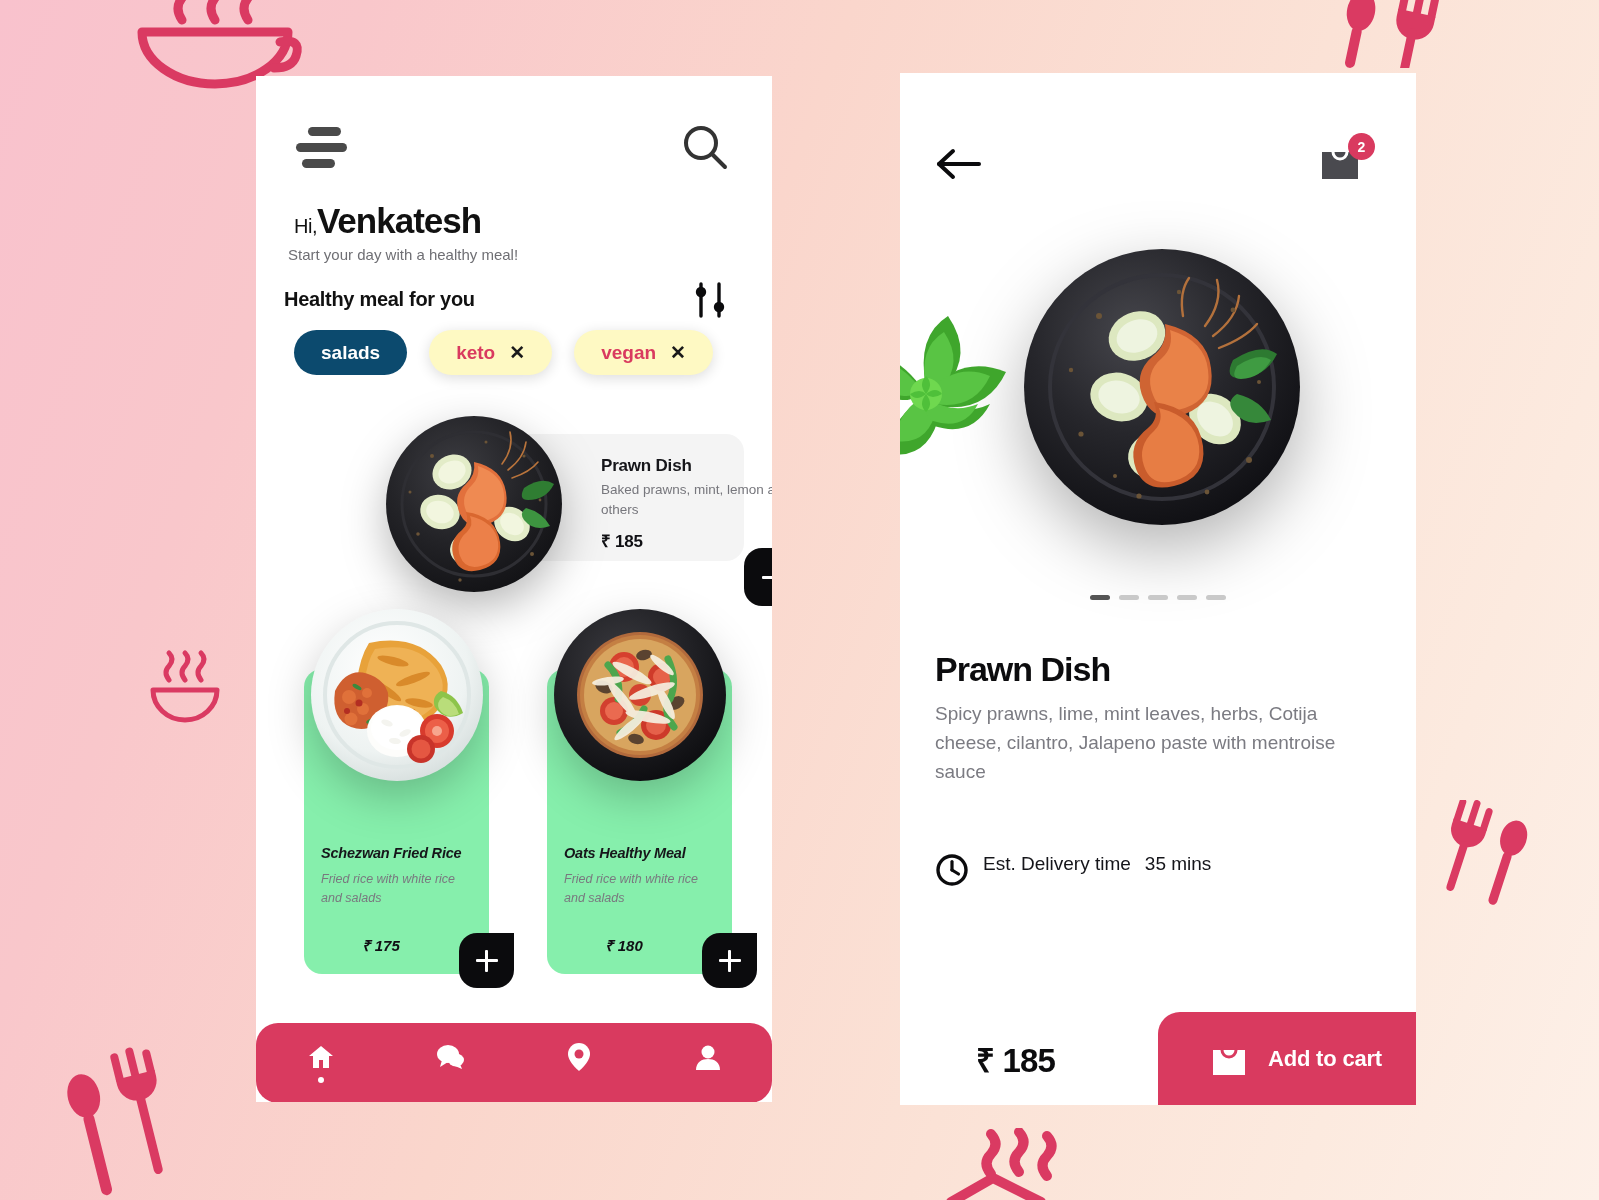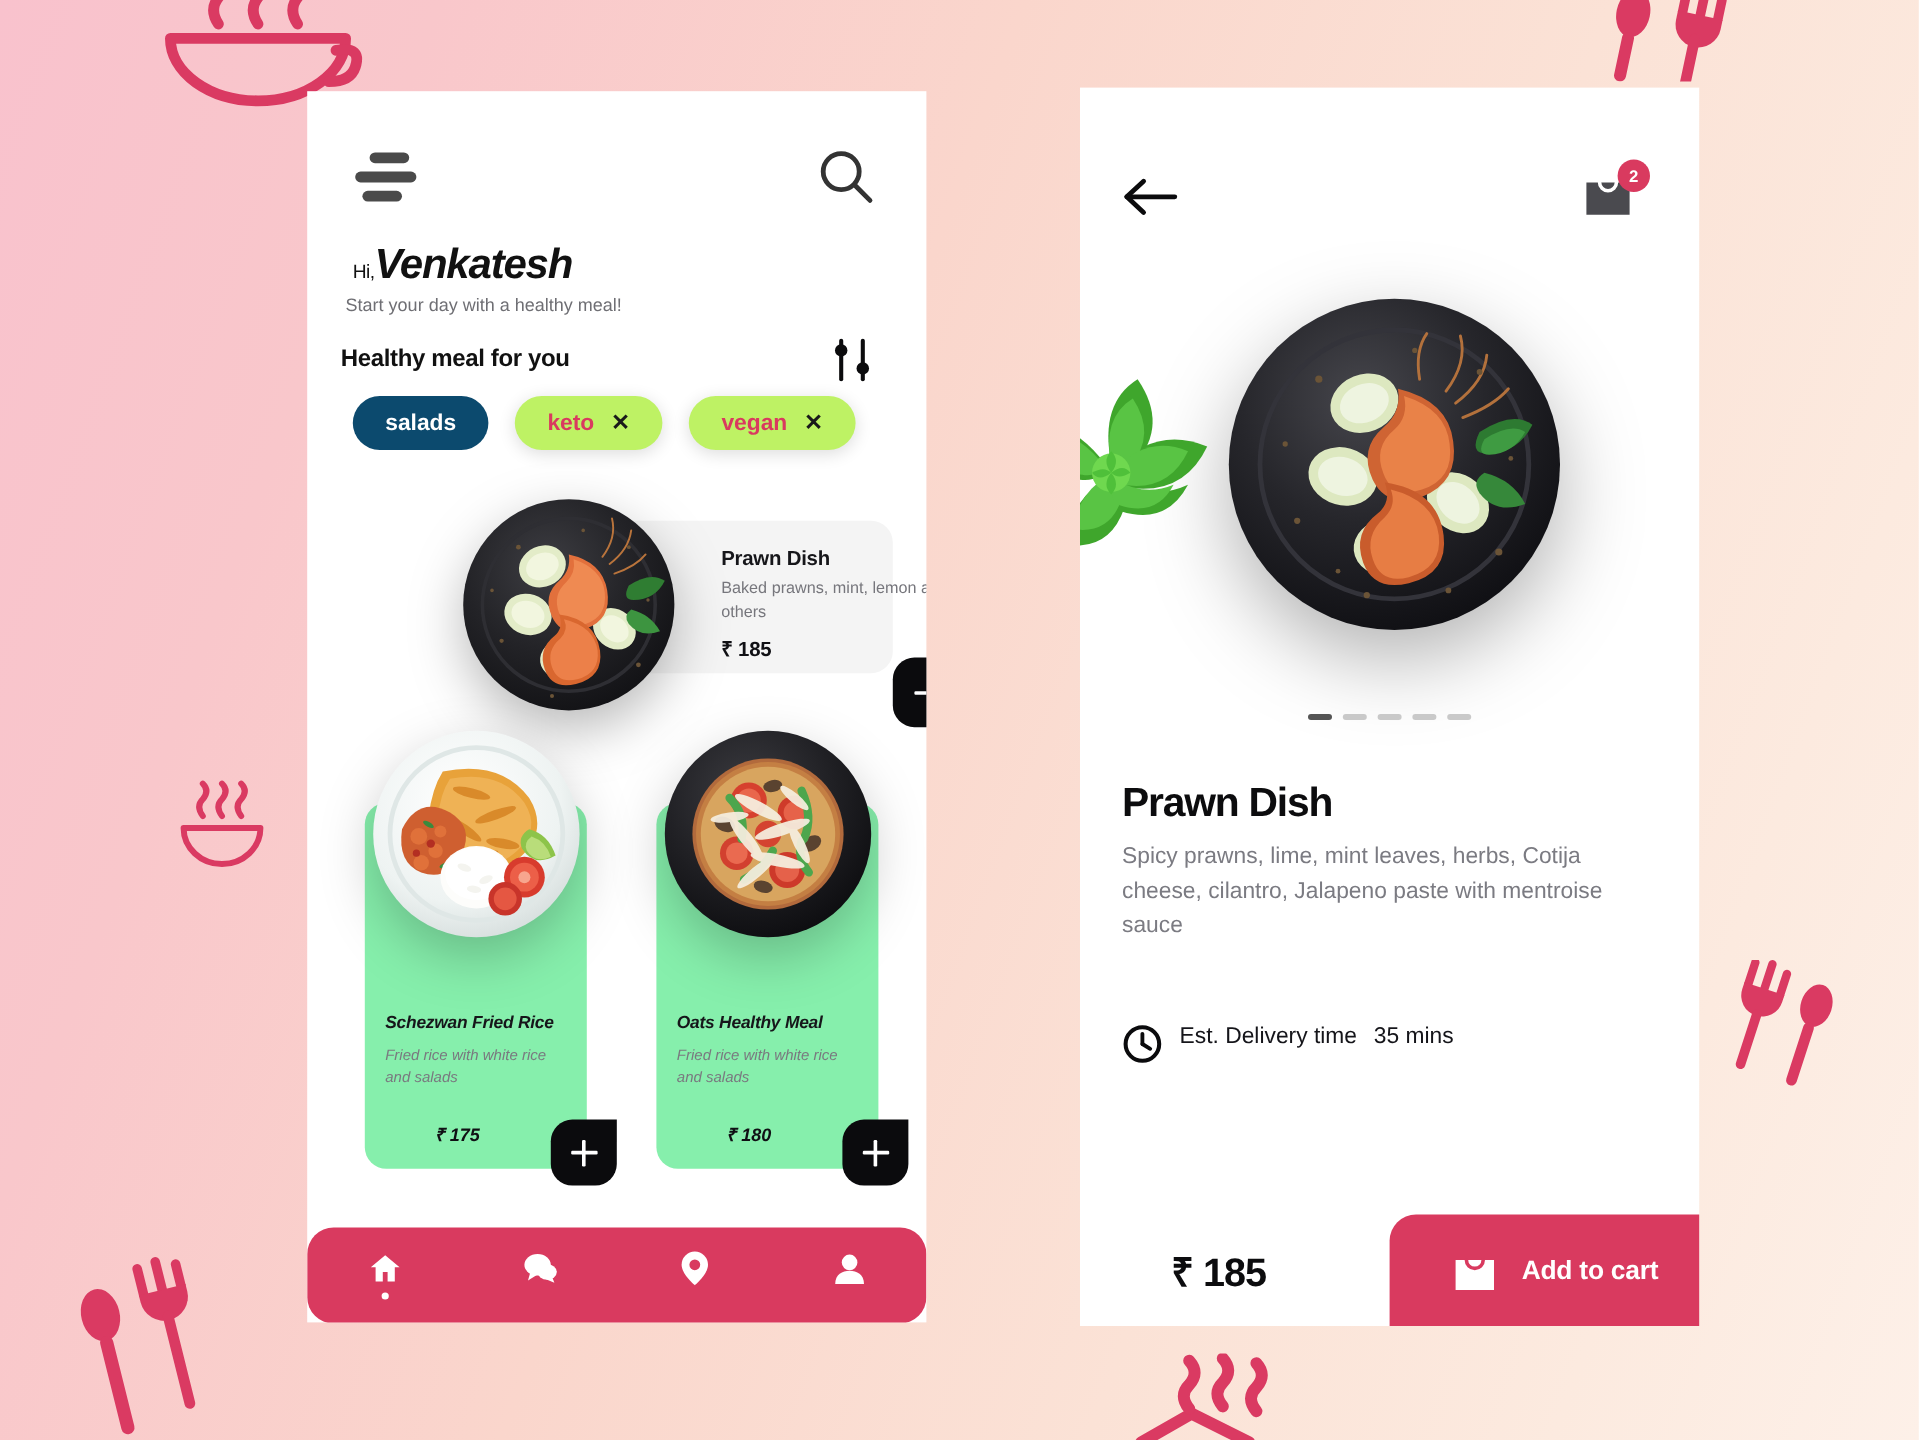--- a/index.html
+++ b/index.html
@@ -35,43 +35,43 @@
   .hamburger i.b2 { width:51px; left:0px;  top:16px; }
   .hamburger i.b3 { width:33px; left:6px;  top:32px; }
 
   .search-icon { position:absolute; right:44px; top:48px; width:46px; height:46px; cursor:pointer; }
 
   .greet {
     position:absolute; left:38px; top:127px;
     font-size:33px; color:#111; line-height:1;
     white-space:nowrap;
   }
-  .greet .hi { font-weight:400; font-size:16px; letter-spacing:-.5px; }
-  .greet .name { font-weight:800; font-size:35px; letter-spacing:-1px;font-style:italic; }
+  .greet .hi { font-weight:400; font-size:20px; letter-spacing:-.5px; }
+  .greet .name { font-weight:800; font-size:35px; letter-spacing:-1px; }
 
   .subgreet {
     position:absolute; left:32px; top:170px;
     font-size:15px; color:#6F6F74; font-weight:400;
   }
 
   .section-title {
     position:absolute; left:28px; top:212px;
     font-size:20px; font-weight:700; color:#111; letter-spacing:-.3px;
   }
   .filter-icon { position:absolute; right:44px; top:205px; width:36px; height:38px; cursor:pointer; }
 
   .chips { position:absolute; left:38px; top:254px; display:flex; gap:22px; }
   .chip {
     height:45px; border-radius:23px; display:flex; align-items:center;
     padding:0 27px; font-size:19px; font-weight:600; cursor:pointer;
     white-space:nowrap;
   }
   .chip.active { background:#0c4a6e; color:#fff; }
   .chip.plain {
-    background:#bef264; color:#D93A5F;
+    background:#fef9c3; color:#D93A5F;
     box-shadow:0 3px 14px rgba(0,0,0,.14);
     gap:14px;
   }
   .chip .x { font-size:19px; color:#1A1A1A; font-weight:700; line-height:1; }
 
   
   .feat-card {
     position:absolute; left:159px; top:358px; width:329px; height:127px;
     background:#F4F4F4; border-radius:18px;
   }

